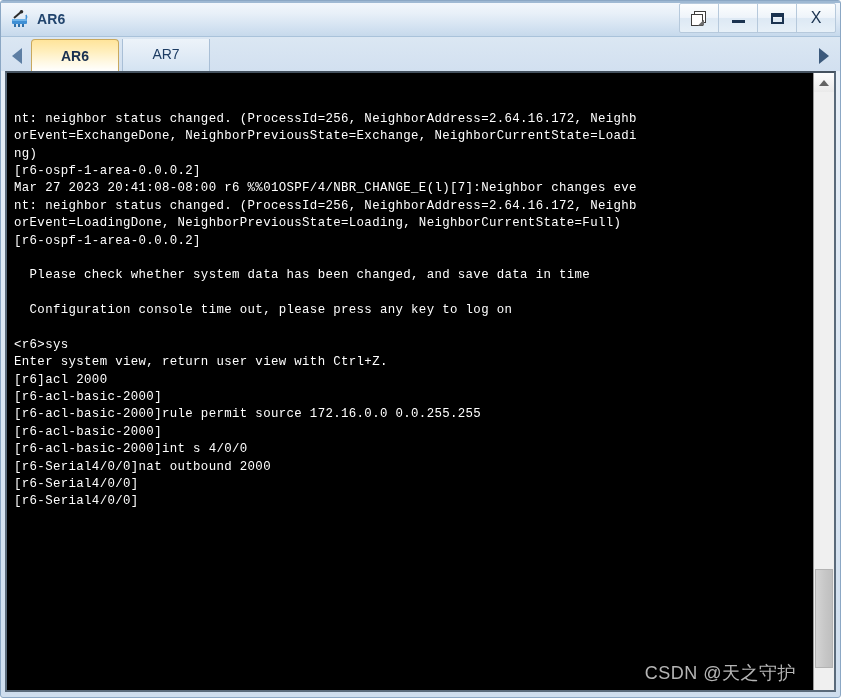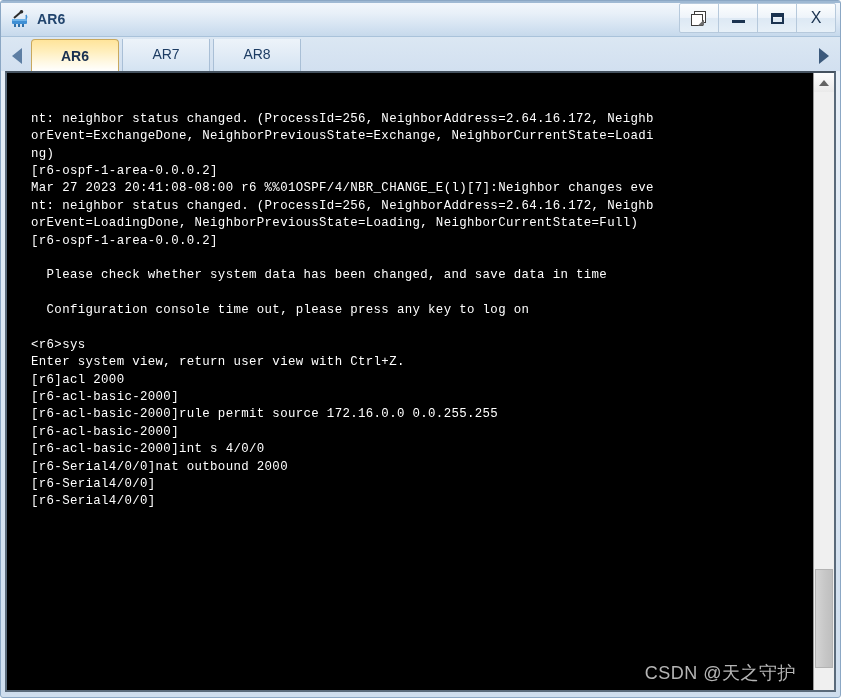--- a/index.html
+++ b/index.html
@@ -200,21 +200,21 @@
     overflow: hidden;
   }
   #terminal {
     flex: 1 1 auto;
     background: #000000;
     color: #ffffff;
     font-family: "Liberation Mono", "DejaVu Sans Mono", monospace;
     font-size: 12.4px;
     line-height: 17.4px;
     letter-spacing: 0.35px;
-    padding: 3px 0 0 24px;
+    padding: 3px 0 0 7px;
     white-space: pre;
     overflow: hidden;
     box-sizing: border-box;
     position: relative;
   }
   .term-line {
     height: 17.4px;
     white-space: pre;
   }
 
@@ -315,23 +315,20 @@
     <div class="scroll-arrow">
       <span class="arrow-left"></span>
     </div>
     <div class="tabs" id="tabs-container">
         <div class="tab active">
           <span>AR6</span>
         </div>
         <div class="tab">
           <span>AR7</span>
         </div>
-        <div class="tab">
-          <span>AR8</span>
-        </div>
       </div>
     <div class="scroll-arrow">
       <span class="arrow-right"></span>
     </div>
   </div>
 
   <div id="terminal-wrap">
     <div id="terminal">
       <div id="terminal-lines"><div class="term-line">nt: neighbor status changed. (ProcessId=256, NeighborAddress=2.64.16.172, Neighb</div><div class="term-line">orEvent=ExchangeDone, NeighborPreviousState=Exchange, NeighborCurrentState=Loadi</div><div class="term-line">ng)</div><div class="term-line">[r6-ospf-1-area-0.0.0.2]</div><div class="term-line">Mar 27 2023 20:41:08-08:00 r6 %%01OSPF/4/NBR_CHANGE_E(l)[7]:Neighbor changes eve</div><div class="term-line">nt: neighbor status changed. (ProcessId=256, NeighborAddress=2.64.16.172, Neighb</div><div class="term-line">orEvent=LoadingDone, NeighborPreviousState=Loading, NeighborCurrentState=Full)</div><div class="term-line">[r6-ospf-1-area-0.0.0.2]</div><div class="term-line"></div><div class="term-line">  Please check whether system data has been changed, and save data in time</div><div class="term-line"></div><div class="term-line">  Configuration console time out, please press any key to log on</div><div class="term-line"></div><div class="term-line">&lt;r6&gt;sys</div><div class="term-line">Enter system view, return user view with Ctrl+Z.</div><div class="term-line">[r6]acl 2000</div><div class="term-line">[r6-acl-basic-2000]</div><div class="term-line">[r6-acl-basic-2000]rule permit source 172.16.0.0 0.0.255.255</div><div class="term-line">[r6-acl-basic-2000]</div><div class="term-line">[r6-acl-basic-2000]int s 4/0/0</div><div class="term-line">[r6-Serial4/0/0]nat outbound 2000</div><div class="term-line">[r6-Serial4/0/0]</div><div class="term-line">[r6-Serial4/0/0]</div></div>
       <div id="watermark">CSDN @天之守护</div>

